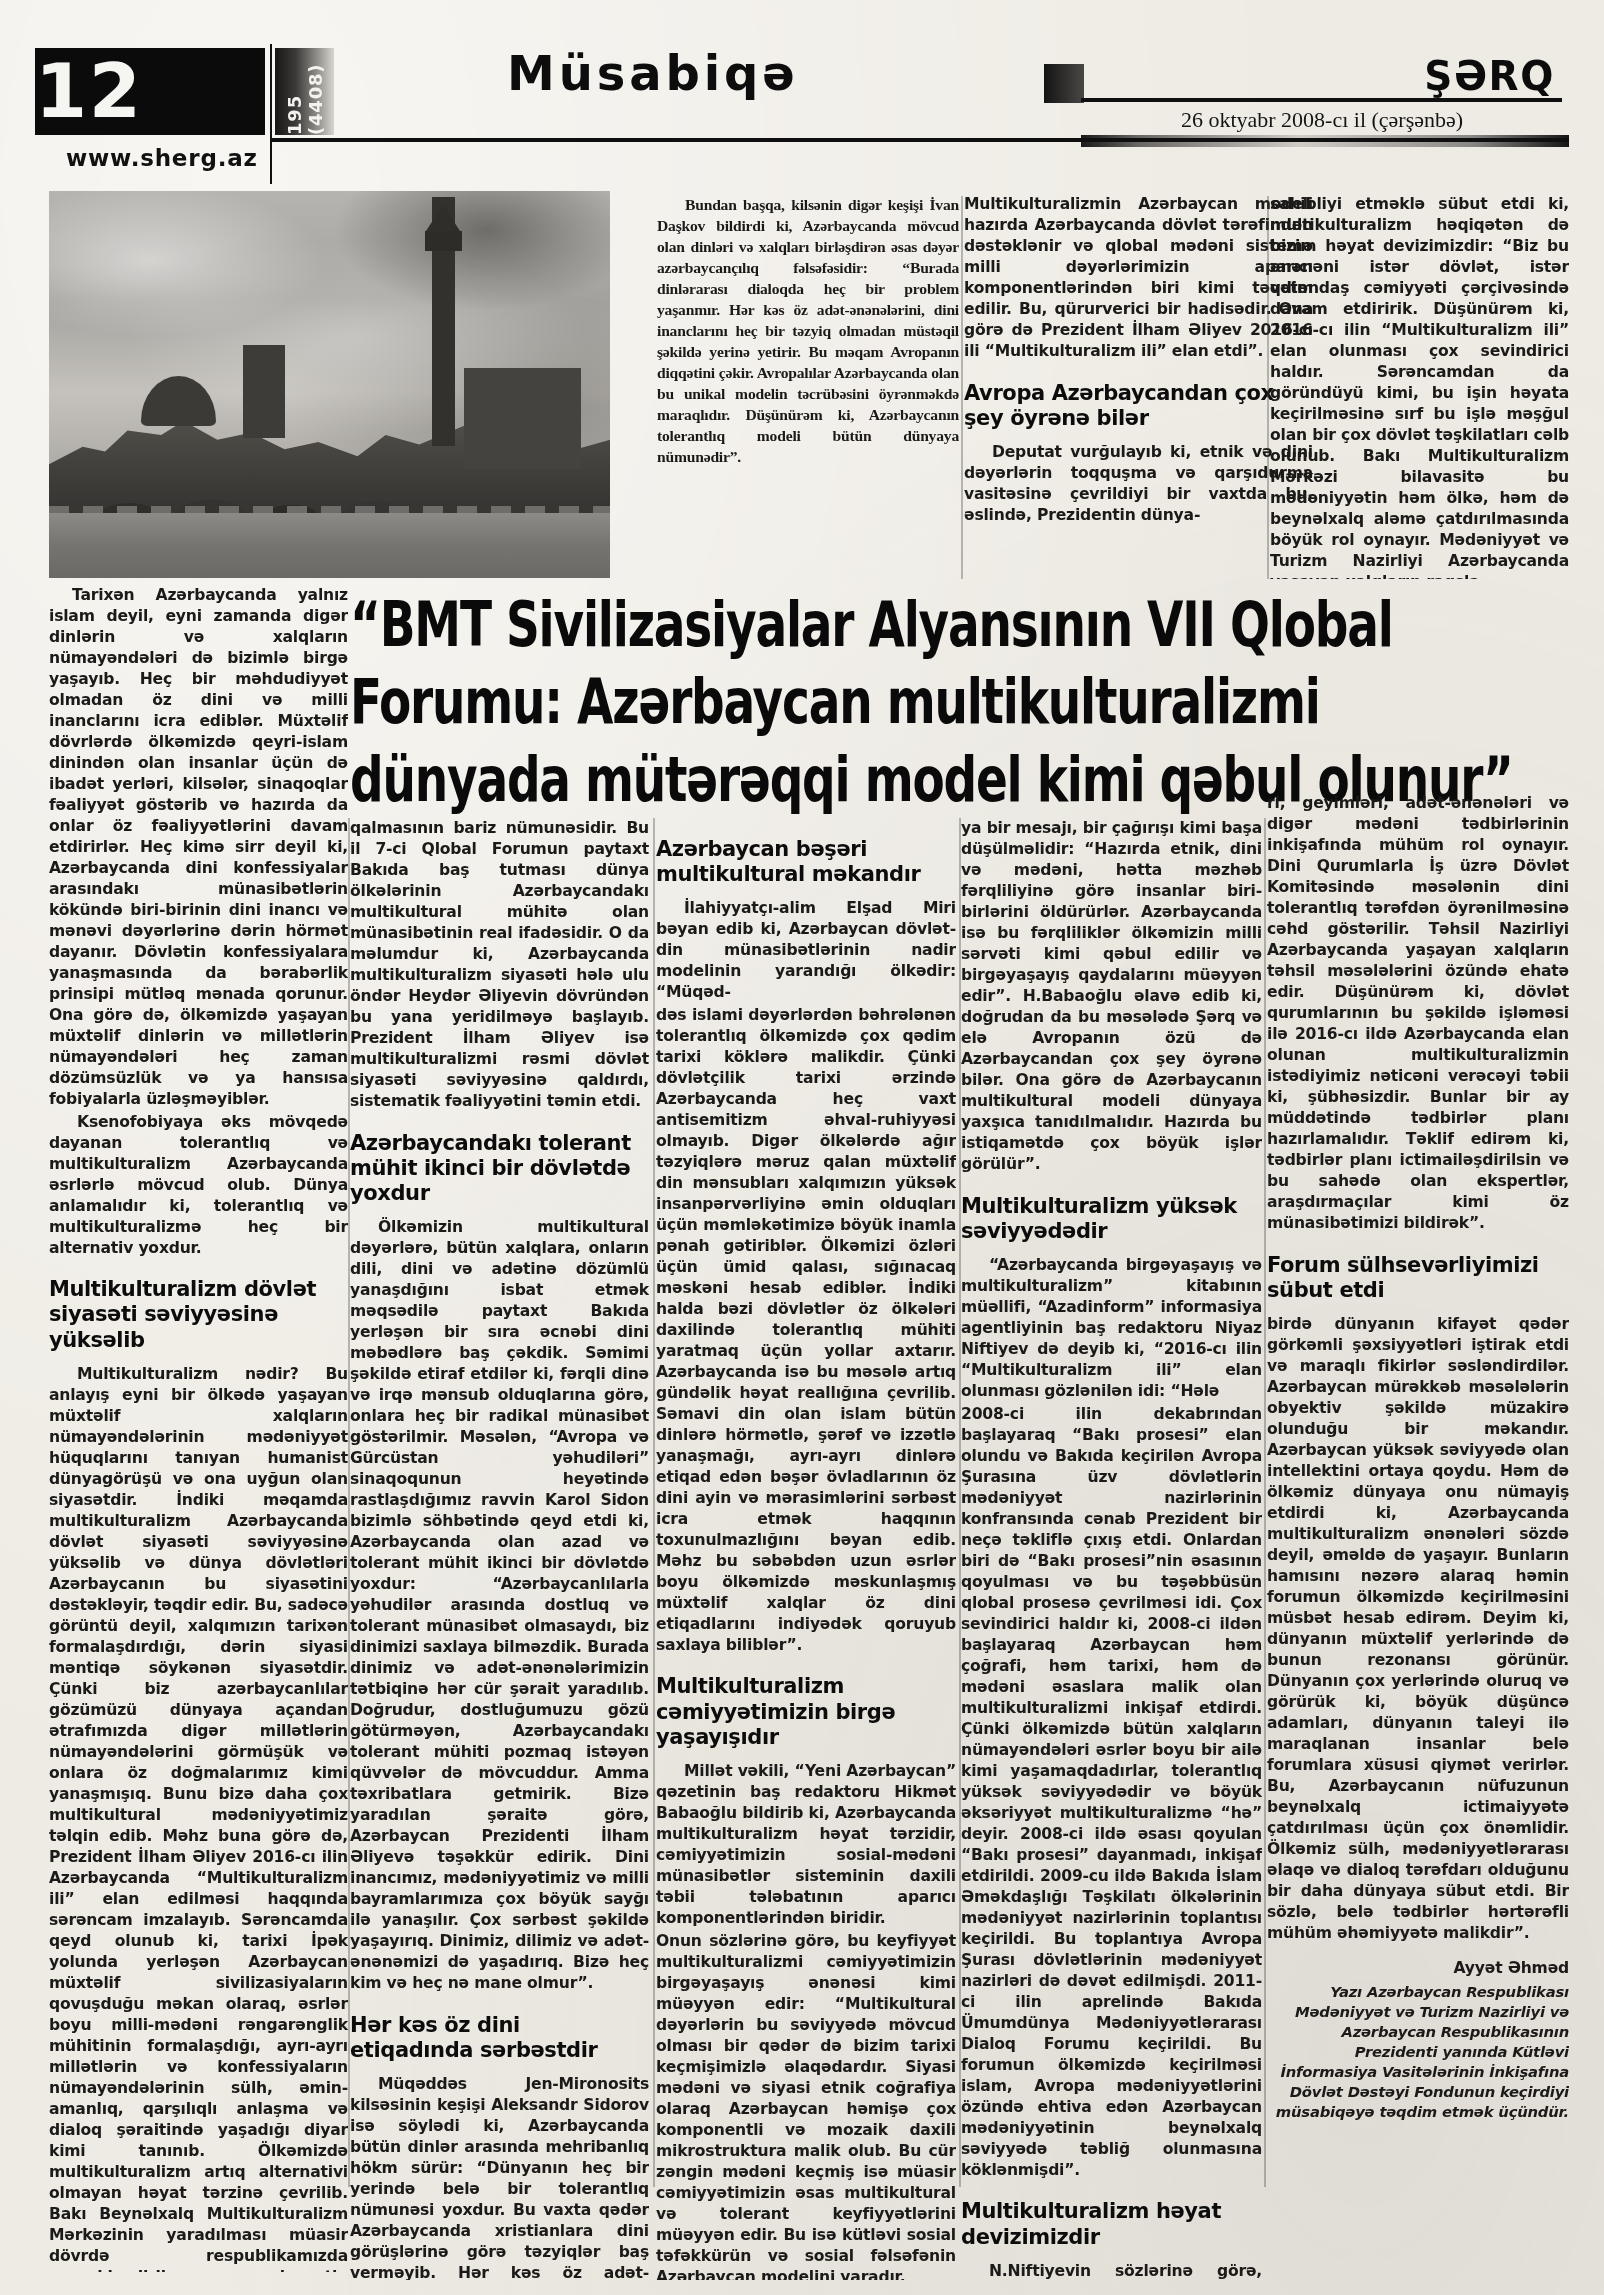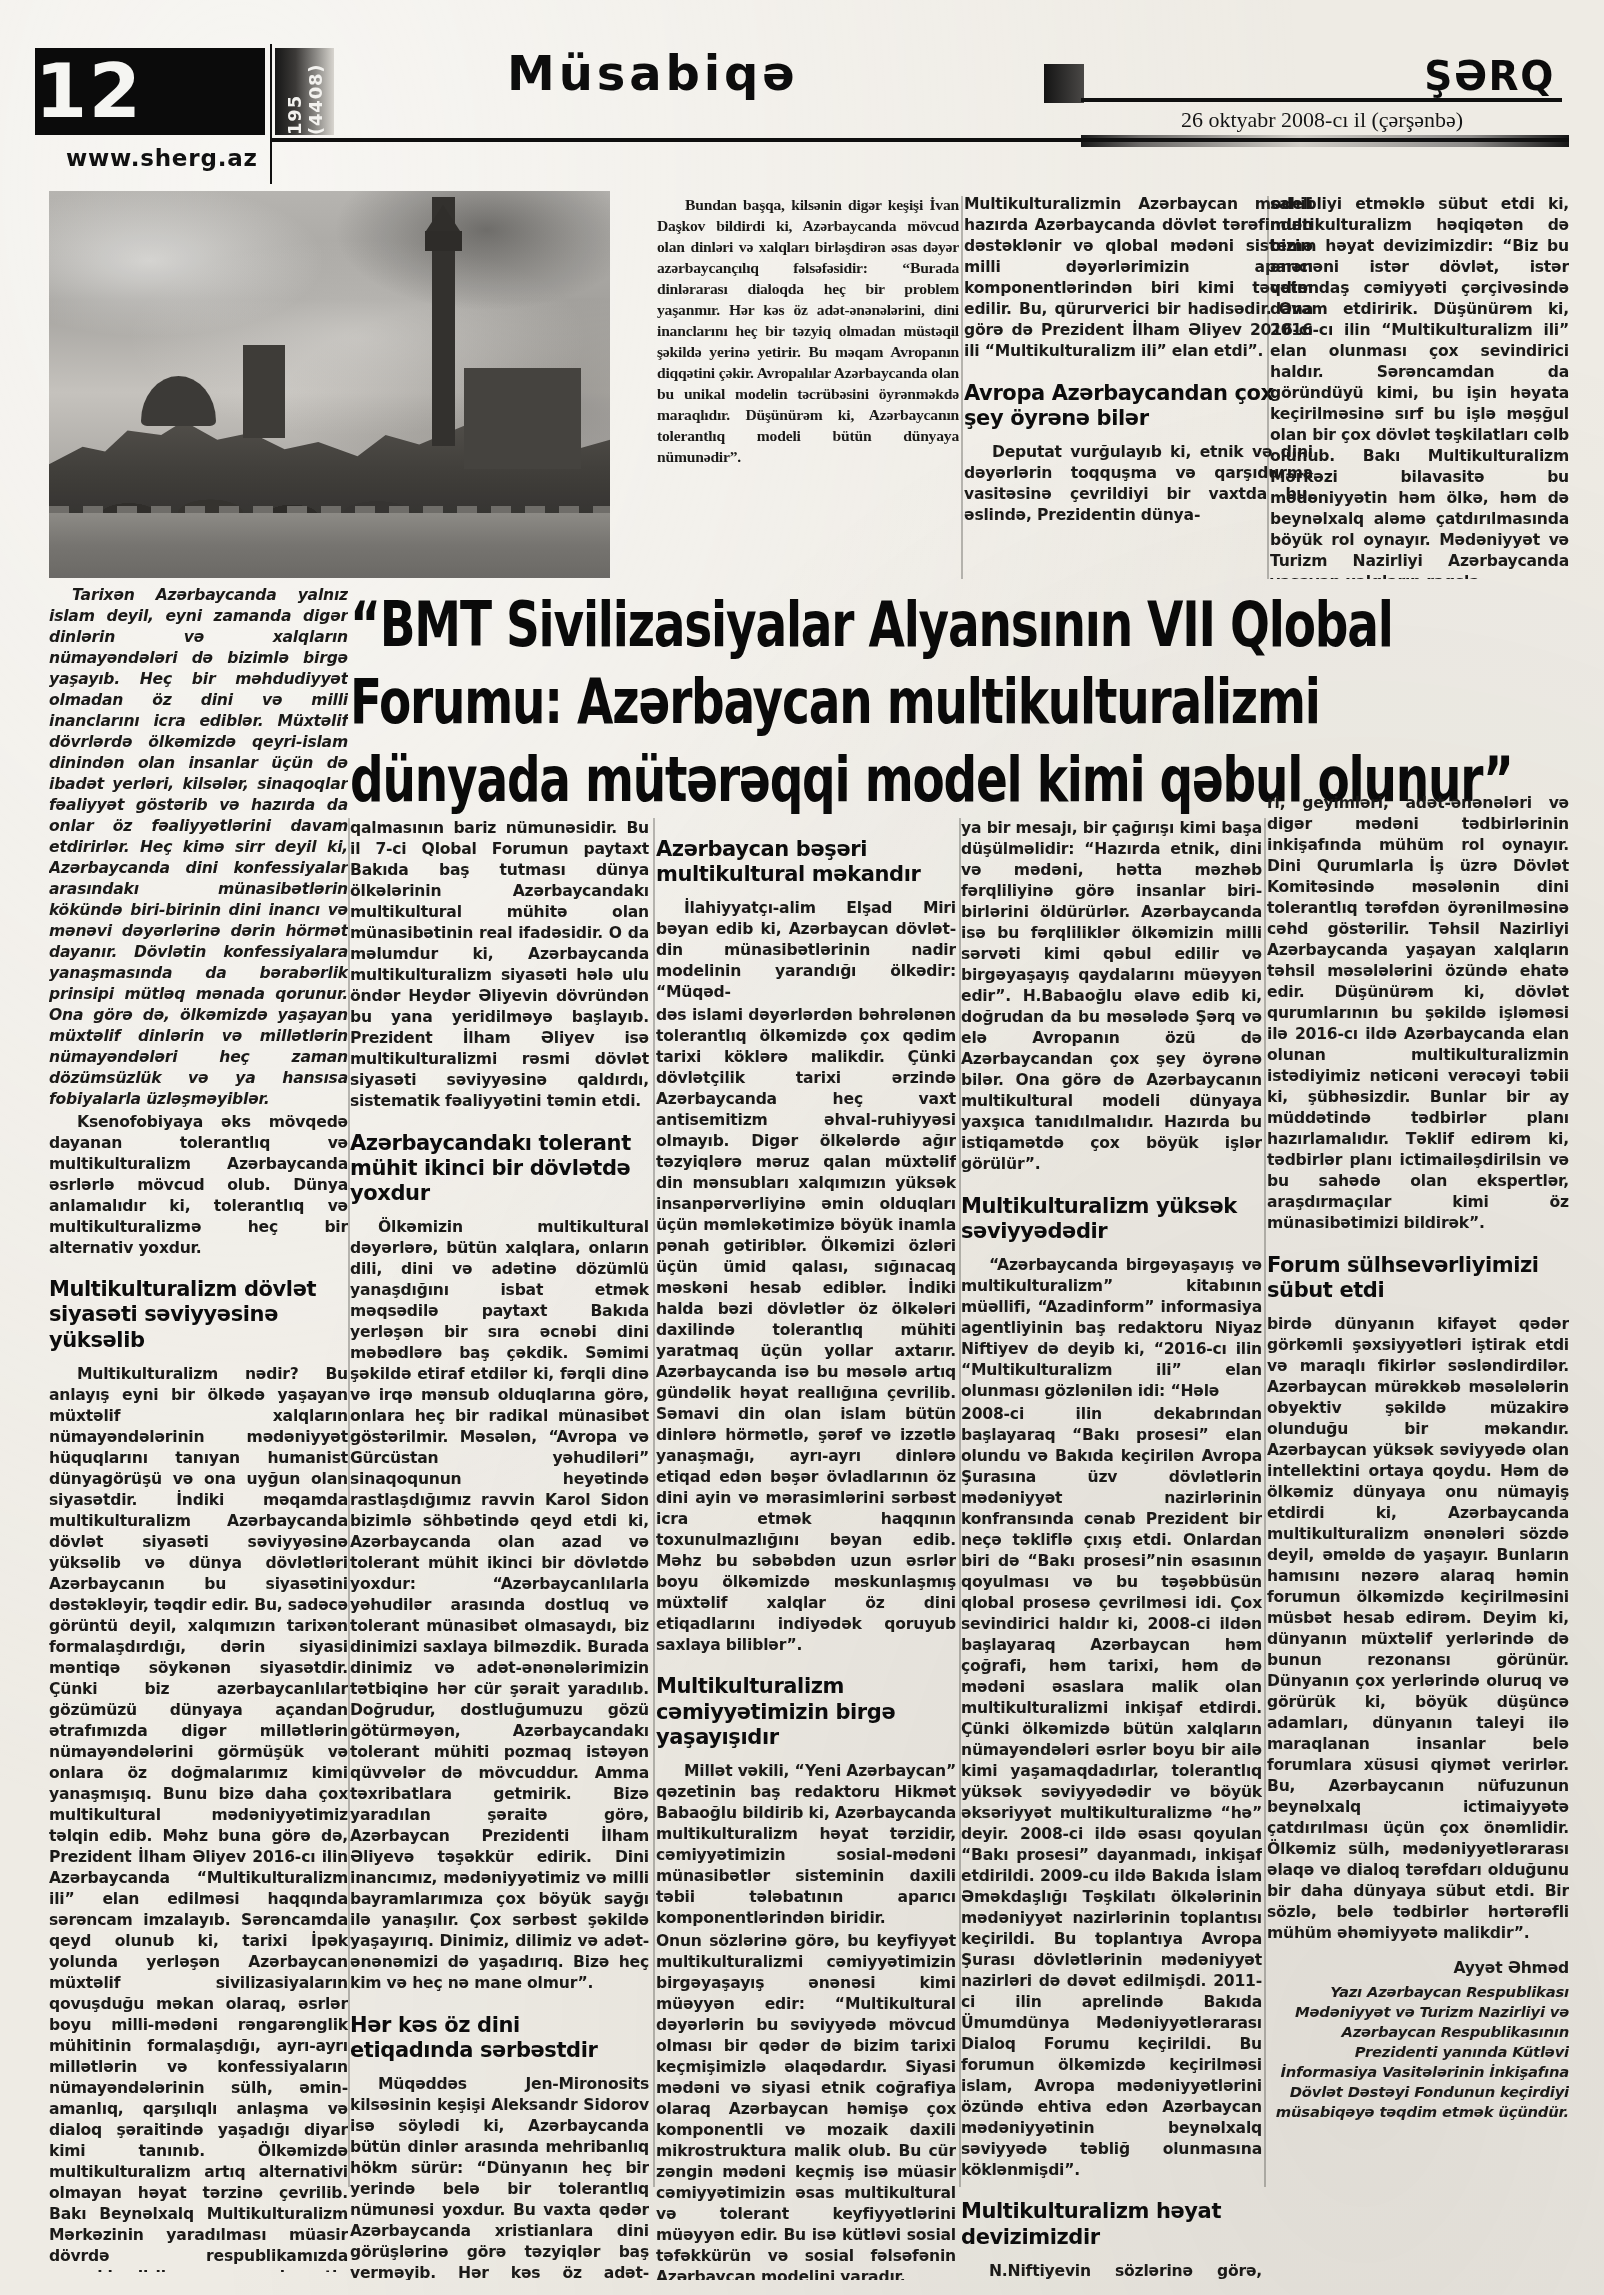--- a/index.html
+++ b/index.html
@@ -79,21 +79,21 @@
   .col2{left:350px;top:818px;width:299px;height:1462px;}
   .col3{left:656px;top:818px;width:300px;height:1462px;}
   .col4{left:961px;top:818px;width:301px;height:1462px;}
   .col5{left:1267px;top:793px;width:302px;height:1487px;}
 
   .blk{margin:0 0 1.6px 0;}
   .blk.p{text-indent:28px;}
   .blk.cont{text-indent:0;}
   .blk.lead{font-weight:bold;text-indent:28px;}
   .blk.h2{font-size:21px;font-weight:bold;line-height:1.2;letter-spacing:-0.4px;text-align:left;text-indent:0;margin:18.7px 0 11px 0;color:#0c0c0c;}
-  .blk.caption{font-weight:bold;font-style:italic;text-indent:23px;}
+  .blk.caption{font-weight:bold;text-indent:23px;}
   .blk.byline{font-weight:bold;text-align:right;text-indent:0;margin-top:14px;padding-left:28px;}
   .blk.footer{font-style:italic;font-weight:bold;font-size:14.8px;line-height:20px;text-align:right;text-indent:0;margin-top:3.1px;}
 
   .gutter{width:1.6px;background:rgba(70,68,64,.35);}
   .g-top{top:196px;height:383px;}
   .g-main{top:818px;height:1369px;}
 </style>
 </head>
 <body>
 

